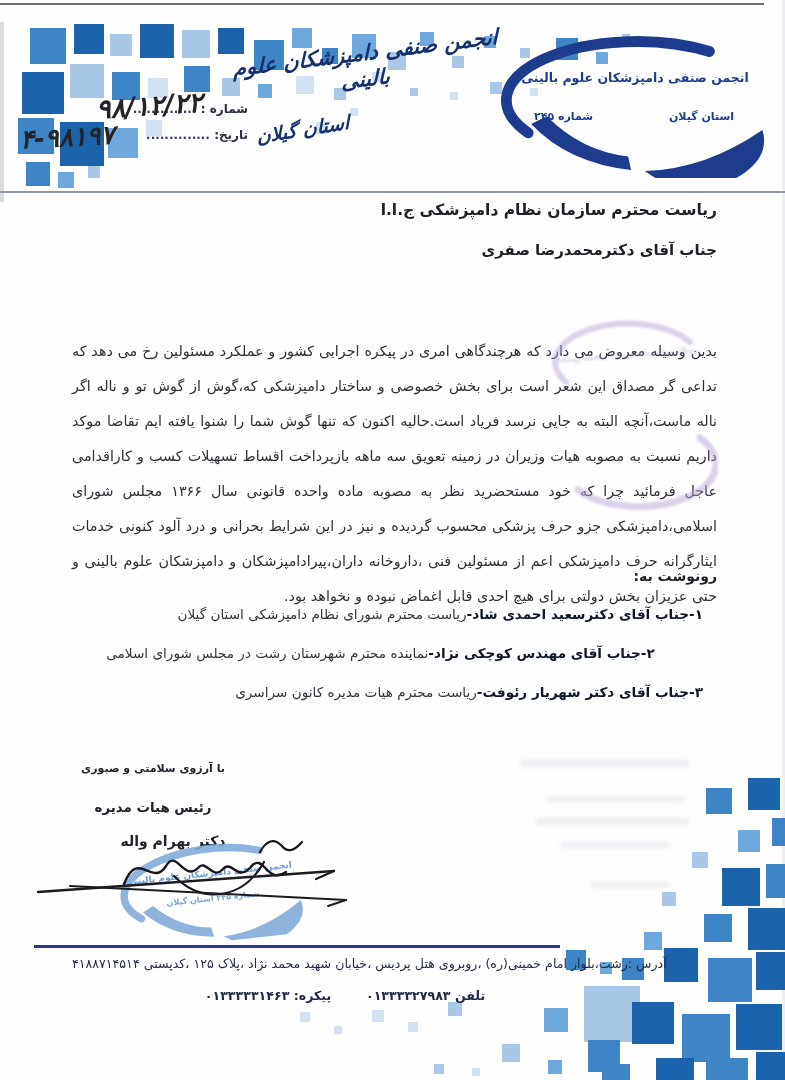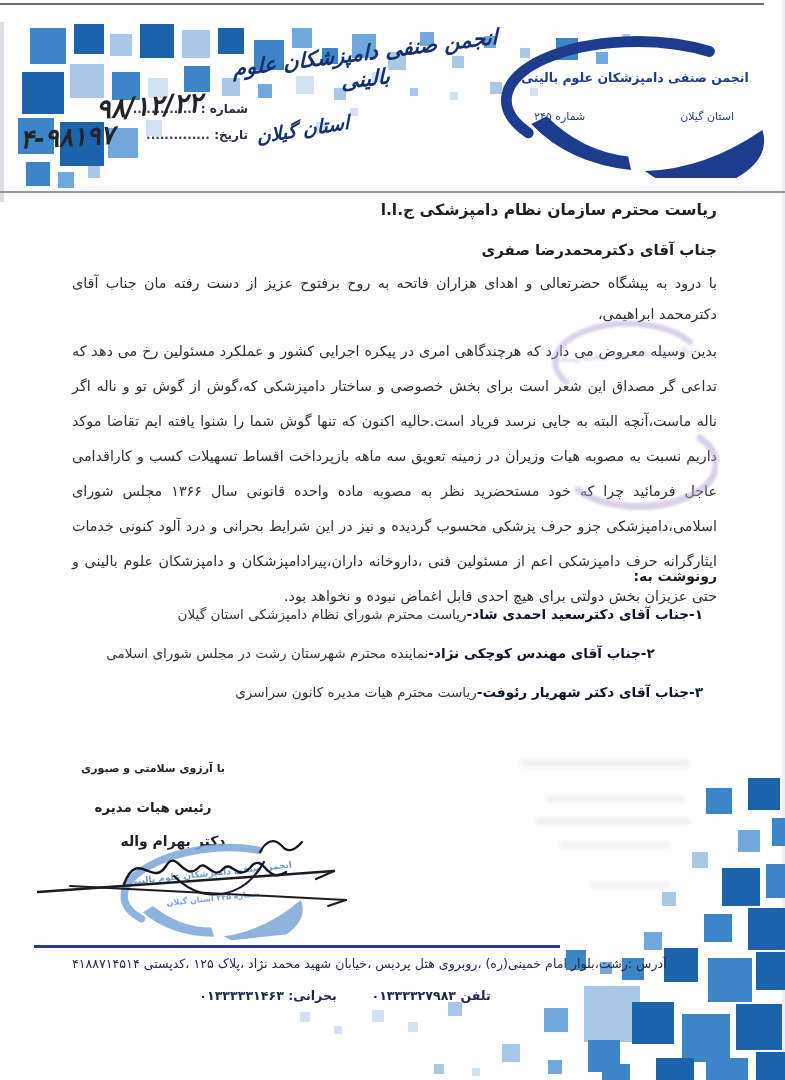--- a/index.html
+++ b/index.html
@@ -29,21 +29,21 @@
   .ref-row{font-size:12px;color:#2a2f45;font-weight:bold;line-height:26px;white-space:nowrap;text-align:right;}
   .ref-dots{letter-spacing:1px;color:#3a405a;}
   .hand{position:absolute;font-weight:bold;color:#23232a;font-style:italic;}
   .hand-date{left:78px;top:-6px;font-size:27px;transform:rotate(-4deg);letter-spacing:2px;}
   .hand-num{left:2px;top:26px;font-size:26px;transform:rotate(-3deg);letter-spacing:2px;}
   .logo-wrap{position:absolute;left:488px;top:26px;width:294px;height:152px;}
   .logo-org{position:absolute;left:0;top:44px;width:100%;text-align:center;
     font-size:12.5px;font-weight:bold;color:#1d3c8e;}
   .logo-row{position:absolute;left:46px;top:84px;width:200px;display:flex;
     justify-content:space-between;direction:ltr;
-    font-size:11px;font-weight:normal;color:#1d3c8e;}
+    font-size:11px;font-weight:bold;color:#1d3c8e;}
   .header-sep{position:absolute;top:191px;left:0;width:100%;height:2px;background:#8f98a8;}
   
   .body-text{position:absolute;right:68px;width:645px;color:#2e2e37;text-align:right;}
   .h-bold{font-weight:bold;font-size:15px;color:#1f1f28;}
   .para{font-size:14.3px;text-align:justify;text-align-last:right;}
   .cc-line{font-size:13.6px;white-space:nowrap;}
   .cc-bold{font-weight:bold;color:#0f172a;}
   .cc-rest{color:#33333d;}
   
   .sig-block{position:absolute;left:58px;width:190px;text-align:center;
@@ -187,21 +187,20 @@
     <div class="logo-row">
       <span>شماره ۲۴۵</span>
       <span>استان گیلان</span>
     </div>
   </div>
 
   <div class="header-sep"></div>
 
   <div class="body-text h-bold" style="top:201px;font-size:15.5px;">ریاست محترم سازمان نظام دامپزشکی ج.ا.ا</div>
   <div class="body-text h-bold" style="top:241px;">جناب آقای دکترمحمدرضا صفری</div>
-  <div class="body-text para" style="top:268px;line-height:31px;">با درود به پیشگاه حضرتعالی و اهدای هزاران فاتحه به روح برفتوح عزیز از دست رفته مان جناب آقای دکترمحمد ابراهیمی،</div>
   <div class="body-text para" style="top:334px;line-height:35px;">بدین وسیله معروض می دارد که هرچندگاهی امری در پیکره اجرایی کشور و عملکرد مسئولین رخ می دهد که تداعی گر مصداق این شعر است برای بخش خصوصی و ساختار دامپزشکی که،گوش از گوش تو و ناله اگر ناله ماست،آنچه البته به جایی نرسد فریاد است.حالیه اکنون که تنها گوش شما را شنوا یافته ایم تقاضا موکد داریم نسبت به مصوبه هیات وزیران در زمینه تعویق سه ماهه بازپرداخت اقساط تسهیلات کسب و کاراقدامی عاجل فرمائید چرا که خود مستحضرید نظر به مصوبه ماده واحده قانونی سال ۱۳۶۶ مجلس شورای اسلامی،دامپزشکی جزو حرف پزشکی محسوب گردیده و نیز در این شرایط بحرانی و درد آلود کنونی خدمات ایثارگرانه حرف دامپزشکی اعم از مسئولین فنی ،داروخانه داران،پیرادامپزشکان و دامپزشکان علوم بالینی و حتی عزیزان بخش دولتی برای هیچ احدی قابل اغماض نبوده و نخواهد بود.</div>
 
   <div class="body-text h-bold" style="top:568px;font-size:14px;">رونوشت به:</div>
 
   <div class="body-text cc-line" style="top:606px;margin-right:0;right:82px;">
     <span class="cc-bold">۱-جناب آقای دکترسعید احمدی شاد-</span><span class="cc-rest">ریاست محترم شورای نظام دامپزشکی استان گیلان</span>
   </div>
   <div class="body-text cc-line" style="top:645px;right:82px;text-align:center;">
     <span class="cc-bold">۲-جناب آقای مهندس کوچکی نژاد-</span><span class="cc-rest">نماینده محترم شهرستان رشت در مجلس شورای اسلامی</span>
   </div>
@@ -249,17 +248,17 @@
     <path d="M302,11 L284,19" fill="none" stroke="#1b1b22" stroke-width="2.2" stroke-linecap="round"></path>
     <path d="M314,40 L296,46" fill="none" stroke="#1b1b22" stroke-width="2" stroke-linecap="round"></path>
   </svg>
 
   <div class="footer-sep"></div>
   <div class="footer-address">آدرس :رشت،بلوار امام خمینی(ره) ،روبروی هتل پردیس ،خیابان شهید محمد نژاد ،پلاک ۱۲۵ ،کدپستی ۴۱۸۸۷۱۴۵۱۴</div>
   <div class="footer-phones">
     <span>تلفن</span>
     <bdo dir="ltr" class="num-ltr">۰۱۳۳۳۳۲۷۹۸۳</bdo>
     <span style="display:inline-block;width:26px;"></span>
-    <span>بحرانی:</span>
+    <span>پیکره:</span>
     <bdo dir="ltr" class="num-ltr">۰۱۳۳۳۳۳۱۴۶۳</bdo>
   </div>
 
 </div>
 
 </body></html>

